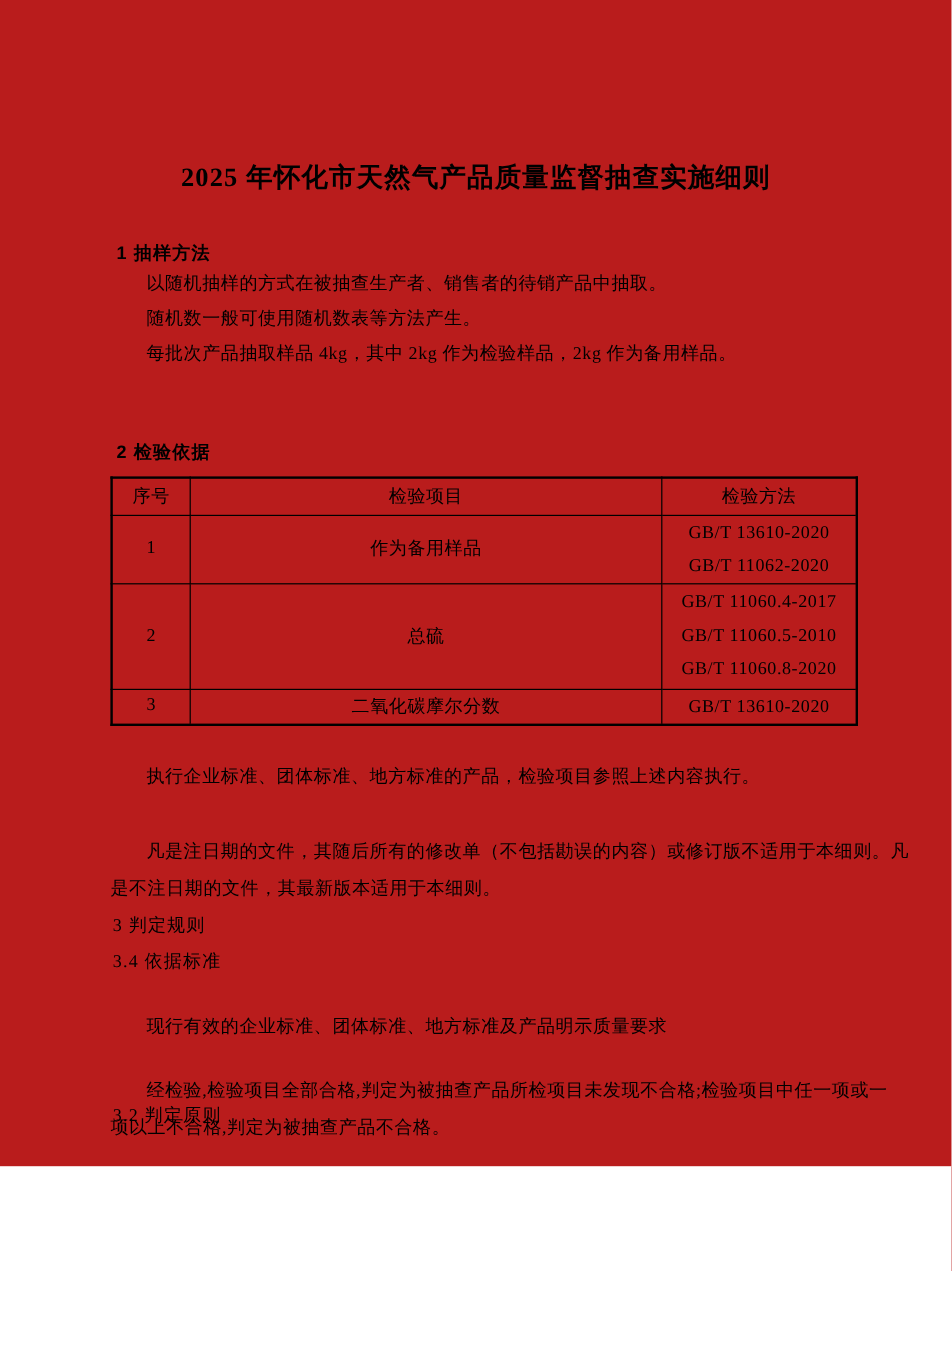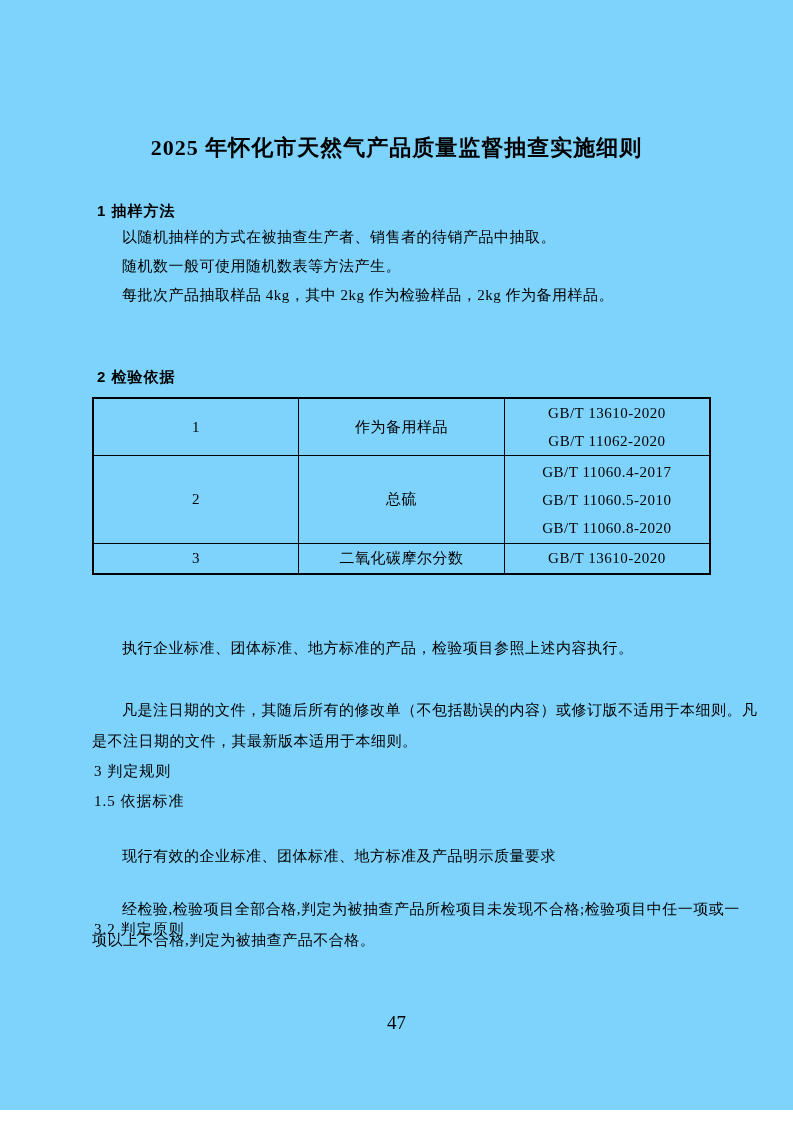--- a/index.html
+++ b/index.html
@@ -3,22 +3,22 @@
 <meta charset="utf-8">
 <style>
   html, body {
     margin: 0;
     padding: 0;
     background: #ffffff;
   }
   .page {
     position: relative;
     width: 793px;
-    height: 1110px;
-    background: #7dd3fc;
+    height: 972px;
+    background: #b91c1c;
     color: #000000;
     font-family: "Liberation Serif", "DejaVu Serif", serif;
     font-size: 15px;
     overflow: hidden;
   }
   .doc-title {
     position: absolute;
     left: 0;
     right: 0;
     top: 133px;
@@ -106,20 +106,25 @@
 
   <div class="heading-hei" style="top:202px;">1 抽样方法</div>
   <div class="para indent" style="top:222px;">以随机抽样的方式在被抽查生产者、销售者的待销产品中抽取。</div>
   <div class="para indent" style="top:251px;">随机数一般可使用随机数表等方法产生。</div>
   <div class="para indent" style="top:280px;">每批次产品抽取样品 4kg，其中 2kg 作为检验样品，2kg 作为备用样品。</div>
 
   <div class="heading-hei" style="top:368px;">2 检验依据</div>
 
   <table class="std-table">
     <tbody>
+        <tr class="hdr">
+      <th class="col-no">序号</th>
+      <th class="col-item">检验项目</th>
+      <th class="col-mth">检验方法</th>
+    </tr>
     <tr class="r1">
       <td>1</td>
       <td>作为备用样品</td>
       <td>
         <div class="method-line">GB/T 13610-2020</div>
         <div class="method-line">GB/T 11062-2020</div>
       </td>
     </tr>
     <tr class="r2">
       <td>2</td>
@@ -140,21 +145,21 @@
   </tbody>
     </table>
 
   <div class="para indent" style="top:633px;">执行企业标准、团体标准、地方标准的产品，检验项目参照上述内容执行。</div>
   <div class="para" style="top:663px;margin-top:32px;">
     <div class="indent line-justify">凡是注日期的文件，其随后所有的修改单（不包括勘误的内容）或修订版不适用于本细则。凡</div>
     <div>是不注日期的文件，其最新版本适用于本细则。</div>
   </div>
 
   <div class="heading-song" style="top:762px;">3 判定规则</div>
-  <div class="heading-song" style="top:792px;">1.5 依据标准</div>
+  <div class="heading-song" style="top:792px;">3.4 依据标准</div>
   <div class="para indent" style="top:841px;">现行有效的企业标准、团体标准、地方标准及产品明示质量要求</div>
   <div class="heading-song" style="top:920px;">3.2 判定原则</div>
   <div class="para" style="top:894px;">
     <div class="indent line-justify">经检验,检验项目全部合格,判定为被抽查产品所检项目未发现不合格;检验项目中任一项或一</div>
     <div>项以上不合格,判定为被抽查产品不合格。</div>
   </div>
 
   <div class="page-number">47</div>
 
 </div>

